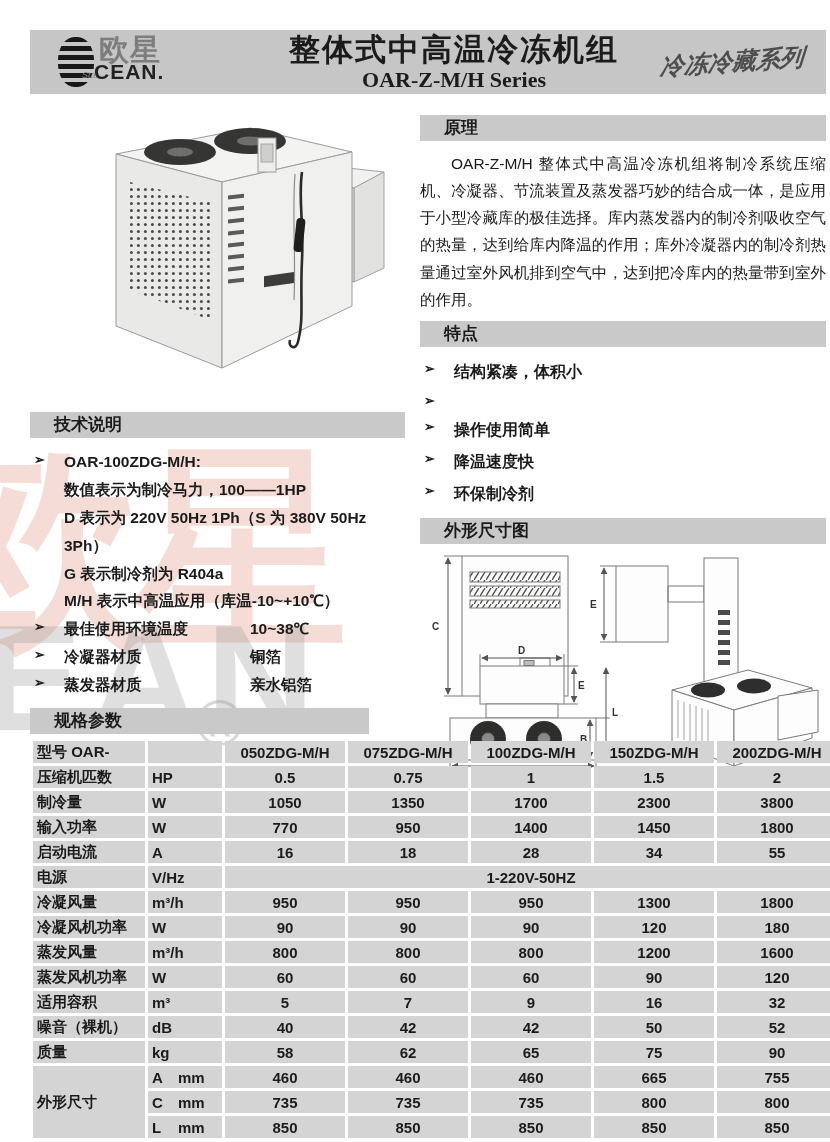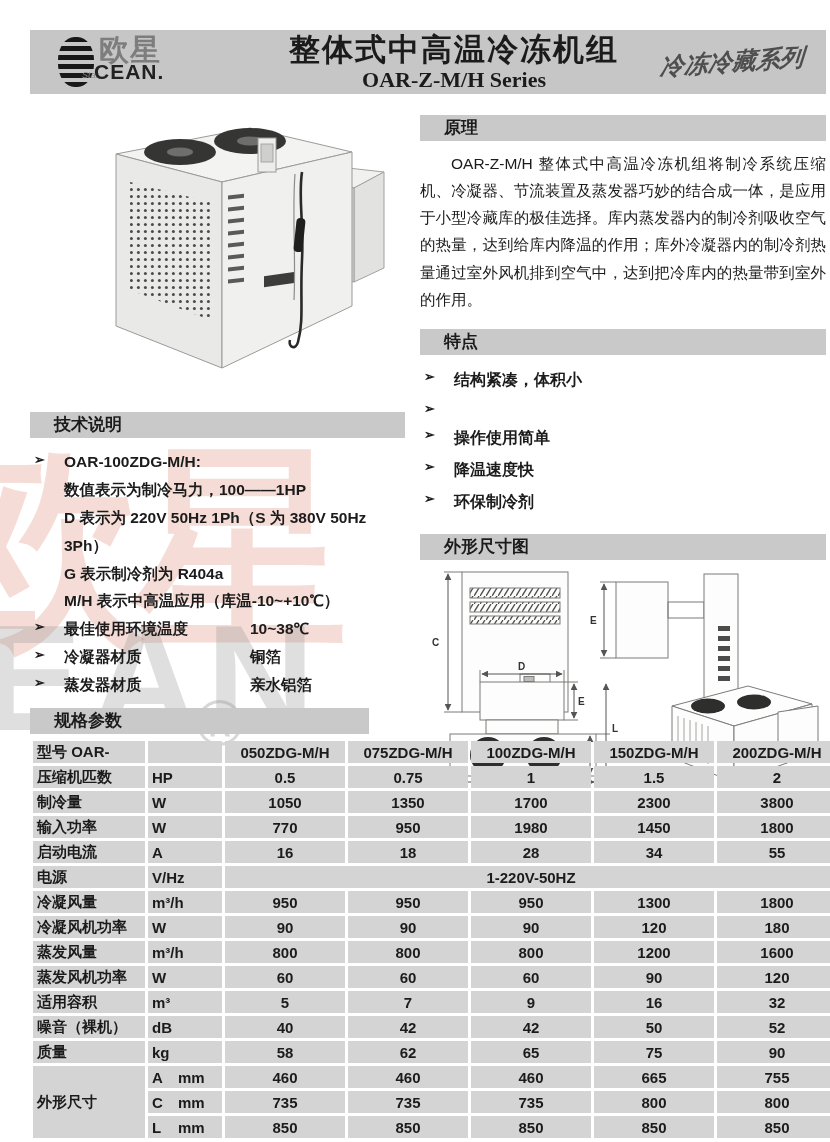--- a/index.html
+++ b/index.html
@@ -44,21 +44,21 @@
   .sub{margin-left:34px;font-size:15.5px;font-weight:600;line-height:1.8;}
   .pair{display:flex;align-items:flex-end;}
   .pair .lab{width:186px;flex:none;}
 
   
   .rcol{position:absolute;left:420px;top:115px;width:406px;}
   .principle-body{margin-top:9px;font-size:15.5px;font-weight:500;line-height:1.75;
                   text-align:justify;text-indent:2em;}
   .feat-list{margin:9px 0 0 0;padding:0;list-style:none;font-size:16px;font-weight:600;line-height:2.0;}
   .feat-item{display:flex;}
-  .rcol .bar{margin-top:16px;}
+  .rcol .bar{margin-top:8px;}
   .rcol .bar.first{margin-top:0;}
   .dims-svg{margin-top:4px;}
 
   
   .specs-bar{position:absolute;left:30px;top:708px;width:339px;}
   table.spec{position:absolute;left:30px;top:738px;width:798px;border-collapse:separate;
              border-spacing:3px;table-layout:fixed;}
   table.spec td{background:#d4d4d4;height:20px;font-size:15px;font-weight:bold;
                 padding:1px 4px;vertical-align:middle;}
   td.lbl{text-align:left;padding-left:7px;}
@@ -329,21 +329,21 @@
             <td class="val">1350</td>
             <td class="val">1700</td>
             <td class="val">2300</td>
             <td class="val">3800</td>
           </tr>
           <tr>
             <td class="lbl">输入功率</td>
             <td class="unit">W</td>
             <td class="val">770</td>
             <td class="val">950</td>
-            <td class="val">1980</td>
+            <td class="val">1400</td>
             <td class="val">1450</td>
             <td class="val">1800</td>
           </tr>
           <tr>
             <td class="lbl">启动电流</td>
             <td class="unit">A</td>
             <td class="val">16</td>
             <td class="val">18</td>
             <td class="val">28</td>
             <td class="val">34</td>

